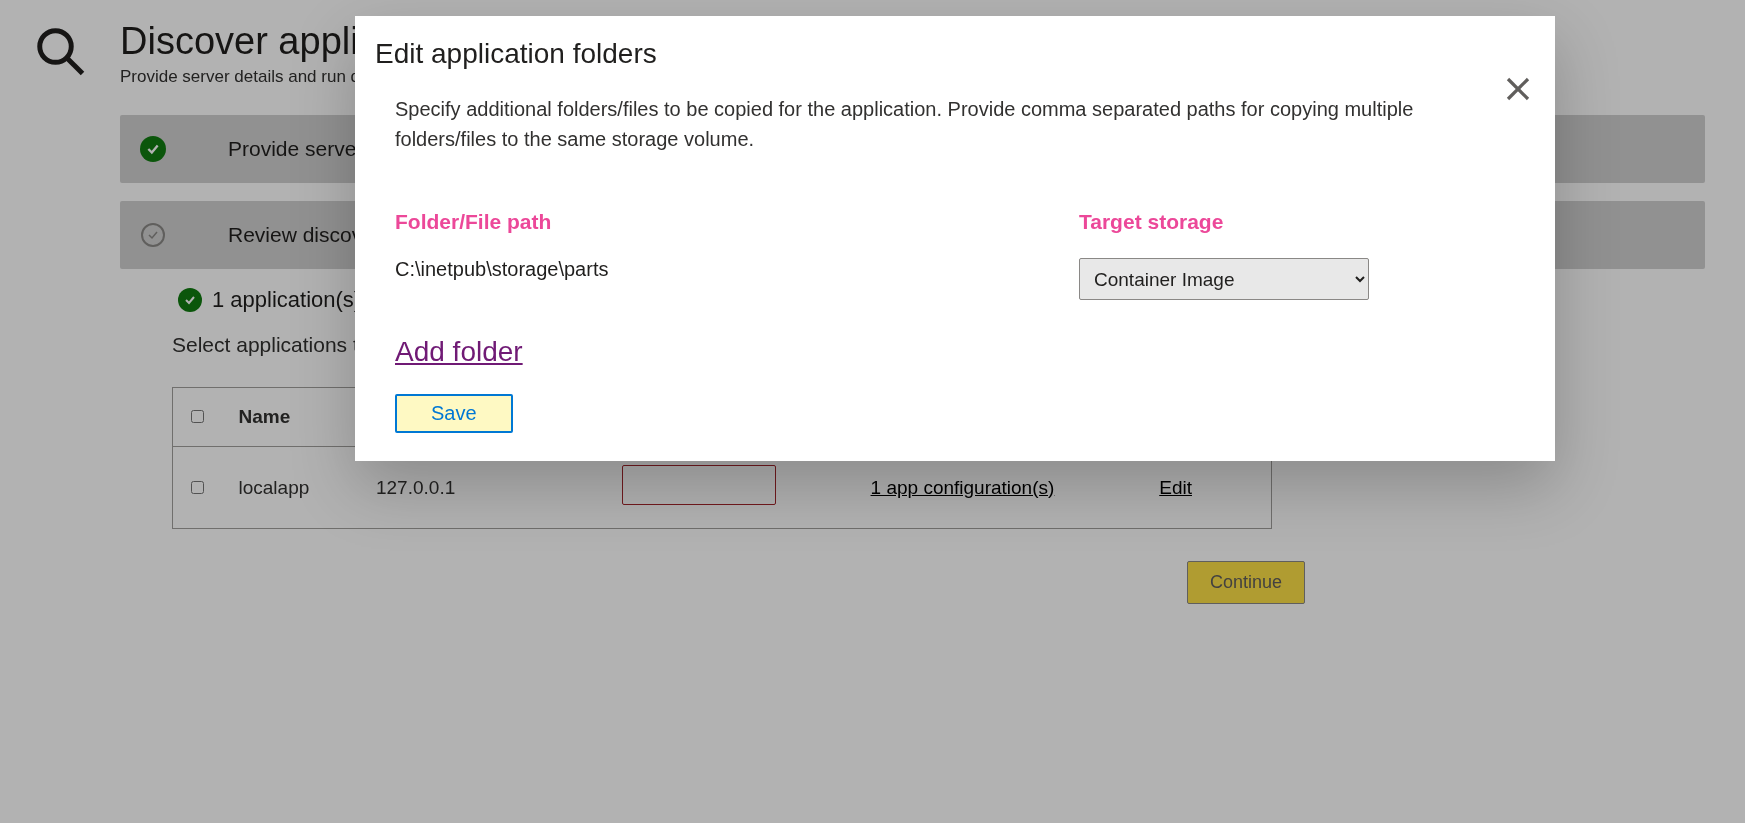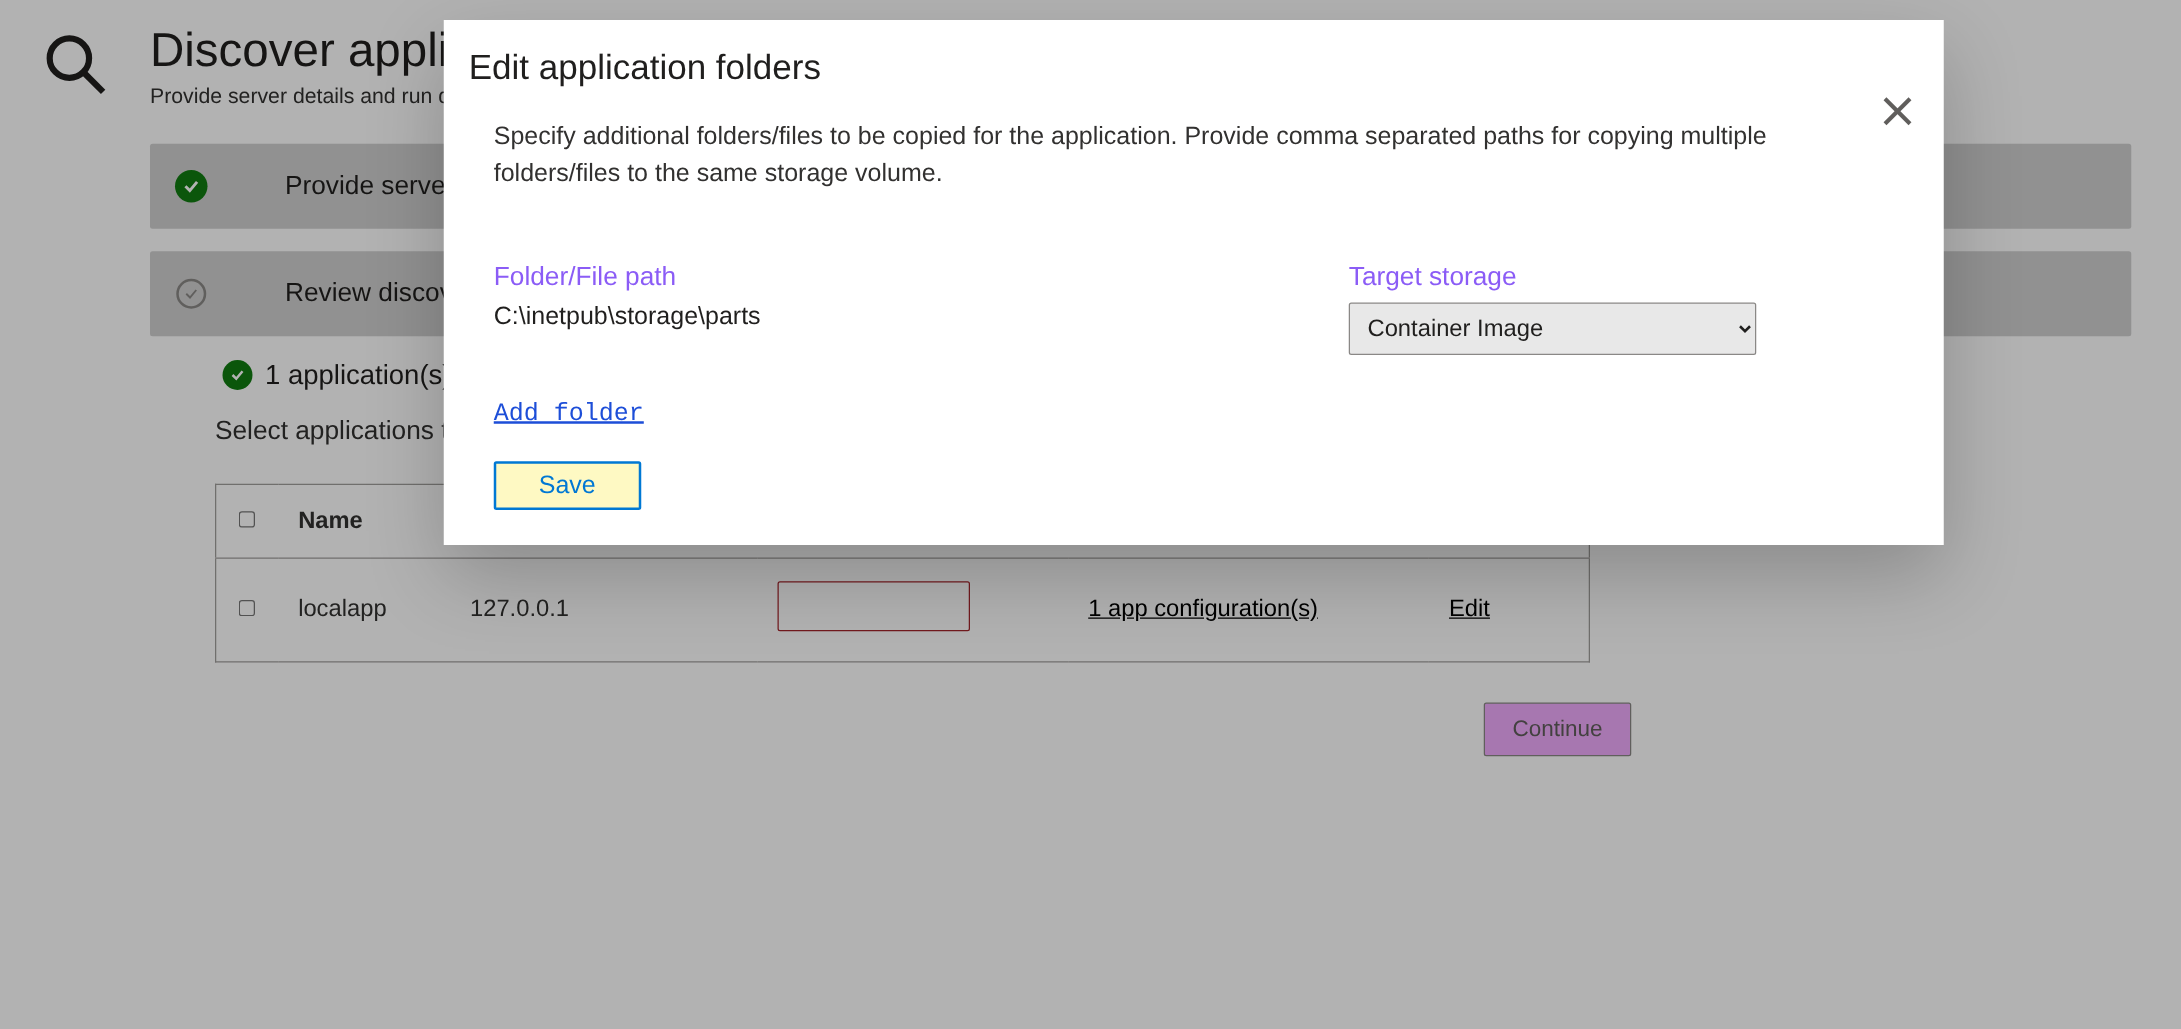--- a/index.html
+++ b/index.html
@@ -131,21 +131,21 @@
     .link {
       color: #000000;
       text-decoration: underline;
       cursor: pointer;
     }
     .continue-btn {
       float: right;
       margin-right: 400px;
       margin-top: 32px;
       border: 1px solid #8a8886;
-      background: #f0abfc;
+      background: #fde047;
       color: #605e5c;
       font-size: 18px;
       padding: 10px 22px;
       border-radius: 2px;
     }
     
     .overlay-dim {
       position: absolute;
       inset: 0;
       background: rgba(0,0,0,0.30);
@@ -179,46 +179,45 @@
       margin-bottom: 56px;
     }
     .modal-cols {
       display: flex;
       margin-bottom: 36px;
     }
     .col-left { width: 684px; }
     .col-right { }
     .col-head {
       font-size: 21px;
-      font-weight: 400;
-      color: #8b5cf6;
-      margin-bottom: 8px;
+      font-weight: 700;
+      color: #ec4899;
+      margin-bottom: 24px;
     }
     .path-value {
       font-size: 20px;
       color: #201f1e;
     }
     select.target {
-      width: 326px;
+      width: 290px;
       height: 42px;
       font-size: 19px;
       padding: 4px 10px;
       background: #e8e8e8;
       border: 1px solid #8a8886;
       border-radius: 2px;
       color: #201f1e;
     }
     .add-folder {
-      color: #1d4ed8;
+      color: #701a75;
       text-decoration: underline;
-      font-size: 20px;
+      font-size: 28px;
       cursor: pointer;
       display: inline-block;
       margin-bottom: 26px;
-      font-family: Liberation Mono, monospace;
     }
     .save-btn {
       border: 2px solid #0078d4;
       background: #fef9c3;
       color: #0078d4;
       font-size: 20px;
       padding: 6px 34px;
       border-radius: 2px;
       cursor: pointer;
     }

